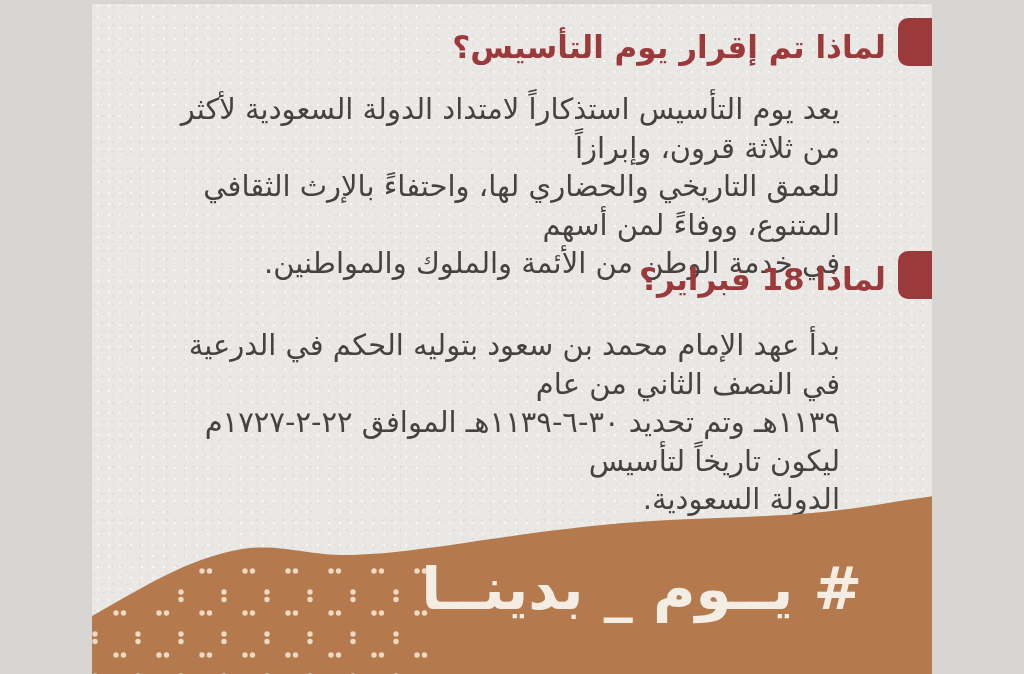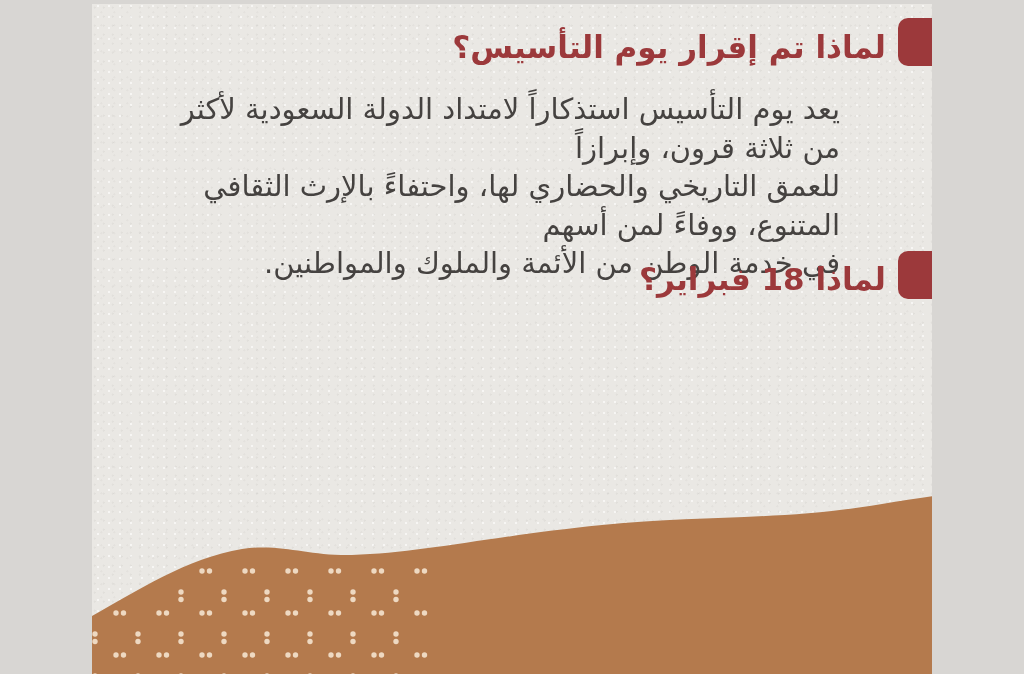--- a/index.html
+++ b/index.html
@@ -64,20 +64,23 @@
 <div class="canvas">
 
   <div class="marker m1"></div>
   <div class="heading h1">لماذا تم إقرار يوم التأسيس؟</div>
   <div class="para p1">يعد يوم التأسيس استذكاراً لامتداد الدولة السعودية لأكثر من ثلاثة قرون، وإبرازاً
 للعمق التاريخي والحضاري لها، واحتفاءً بالإرث الثقافي المتنوع، ووفاءً لمن أسهم
 في خدمة الوطن من الأئمة والملوك والمواطنين.</div>
 
   <div class="marker m2"></div>
   <div class="heading h2">لماذا 18 فبراير؟</div>
+  <div class="para p2">بدأ عهد الإمام محمد بن سعود بتوليه الحكم في الدرعية في النصف الثاني من عام
+١١٣٩هـ وتم تحديد ٣٠-٦-١١٣٩هـ الموافق ٢٢-٢-١٧٢٧م ليكون تاريخاً لتأسيس
+الدولة السعودية.</div>
 
   <svg class="wave-wrap" id="wave-svg" viewBox="0 0 1024 234" aria-hidden="true">
     <path d="M0,172
              C 45,147 95,114 150,105
              C 190,99 215,112 260,111
              C 330,109 400,92 510,81
              C 610,71 690,77 790,60
              C 870,46 920,46 975,20
              C 995,10 1012,3 1024,0
              L1024,234 L0,234 Z" fill="#b47a4d"></path>
@@ -166,15 +169,16 @@
         <circle cx="289.5" cy="211" r="2.7" fill="#eed9c2"></circle>
         <circle cx="325" cy="127" r="2.7" fill="#eed9c2"></circle>
         <circle cx="332.5" cy="127" r="2.7" fill="#eed9c2"></circle>
         <circle cx="325" cy="169" r="2.7" fill="#eed9c2"></circle>
         <circle cx="332.5" cy="169" r="2.7" fill="#eed9c2"></circle>
         <circle cx="325" cy="211" r="2.7" fill="#eed9c2"></circle>
         <circle cx="332.5" cy="211" r="2.7" fill="#eed9c2"></circle>
       </g>
   </svg>
 
+  <div class="hashtag"># يــوم _ بدينــا</div>
 
   <div class="bottom-line"></div>
 </div>
 
 </body></html>

